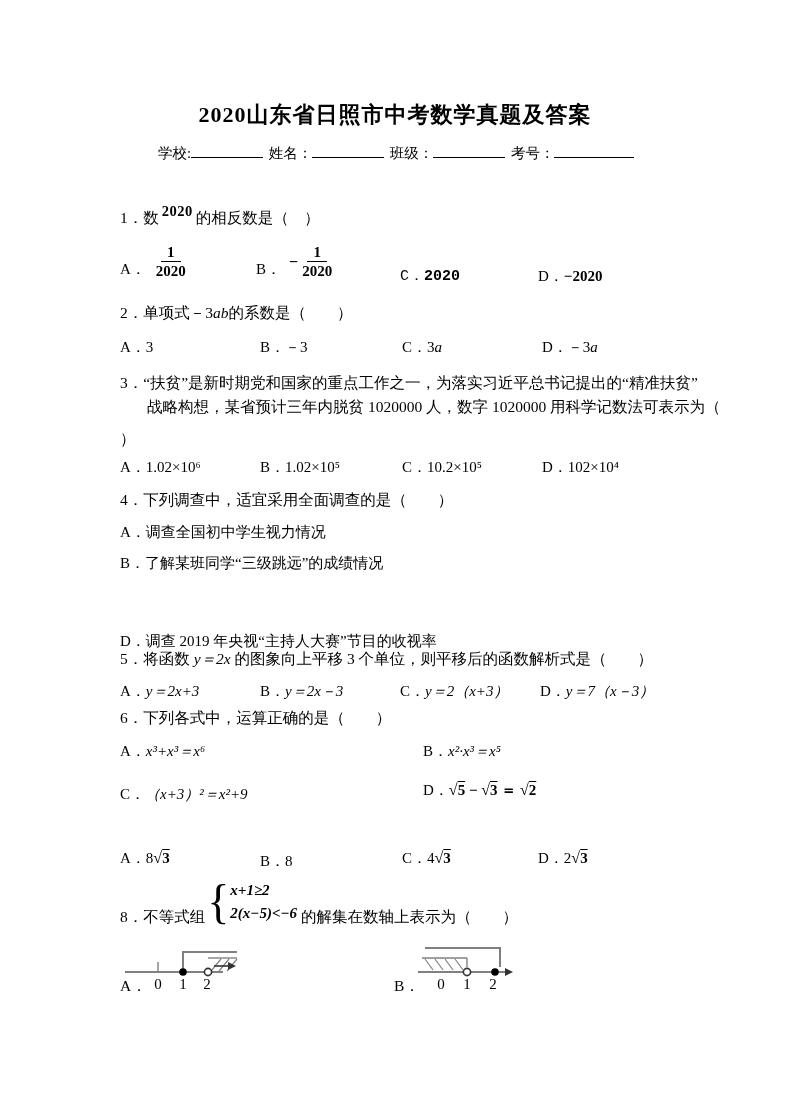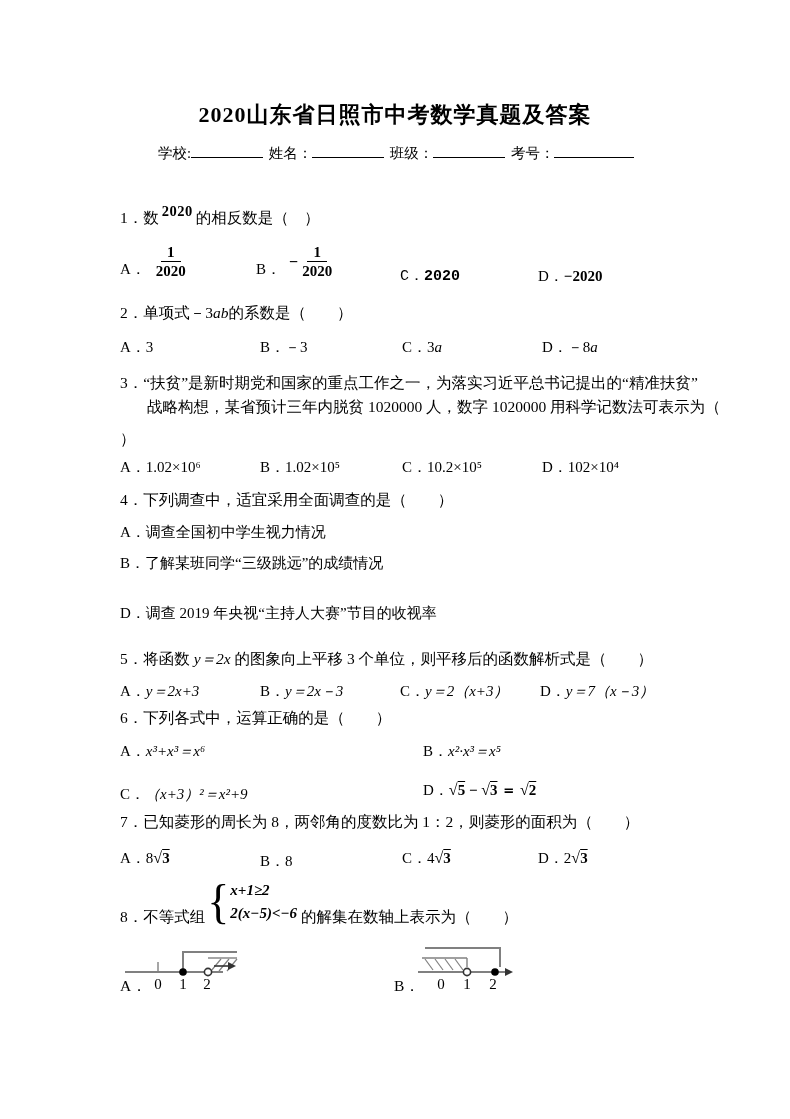--- a/index.html
+++ b/index.html
@@ -75,34 +75,34 @@
   <div class="abs opt" style="left:538px;top:267px;">
     <span>D．</span><span class="bmath">−2020</span>
   </div>
 
   <div class="abs qline" style="left:120px;top:303px;">
     <span>2．单项式－3</span><span class="imath">ab</span><span>的系数是（　　）</span>
   </div>
   <div class="abs opt" style="left:120px;top:338px;"><span>A．3</span><span class="imath"></span></div>
   <div class="abs opt" style="left:260px;top:338px;"><span>B．－3</span><span class="imath"></span></div>
   <div class="abs opt" style="left:402px;top:338px;"><span>C．3</span><span class="imath">a</span></div>
-  <div class="abs opt" style="left:542px;top:338px;"><span>D．－8</span><span class="imath">a</span></div>
+  <div class="abs opt" style="left:542px;top:338px;"><span>D．－3</span><span class="imath">a</span></div>
 
   <div class="abs qline" style="left:120px;top:373px;">3．“扶贫”是新时期党和国家的重点工作之一，为落实习近平总书记提出的“精准扶贫”</div>
   <div class="abs qline" style="left:120px;top:397px;margin-left:27px;">战略构想，某省预计三年内脱贫 1020000 人，数字 1020000 用科学记数法可表示为（</div>
   <div class="abs qline" style="left:120px;top:429px;">）</div>
   <div class="abs opt" style="left:120px;top:458px;">A．1.02×10⁶</div>
   <div class="abs opt" style="left:260px;top:458px;">B．1.02×10⁵</div>
   <div class="abs opt" style="left:402px;top:458px;">C．10.2×10⁵</div>
   <div class="abs opt" style="left:542px;top:458px;">D．102×10⁴</div>
 
   <div class="abs qline" style="left:120px;top:490px;">4．下列调查中，适宜采用全面调查的是（　　）</div>
   <div class="abs opt" style="left:120px;top:554px;">B．了解某班同学“三级跳远”的成绩情况</div>
   <div class="abs opt" style="left:120px;top:523px;">A．调查全国初中学生视力情况</div>
-  <div class="abs opt" style="left:120px;top:604px;">D．调查 2019 年央视“主持人大赛”节目的收视率</div>
+  <div class="abs opt" style="left:120px;top:632px;">D．调查 2019 年央视“主持人大赛”节目的收视率</div>
 
   <div class="abs qline" style="left:120px;top:649px;">
     <span>5．将函数 </span><span class="imath">y＝2x</span><span> 的图象向上平移 3 个单位，则平移后的函数解析式是（　　）</span>
   </div>
   <div class="abs opt" style="left:120px;top:682px;"><span>A．</span><span class="imath">y＝2x+3</span></div>
   <div class="abs opt" style="left:260px;top:682px;"><span>B．</span><span class="imath">y＝2x－3</span></div>
   <div class="abs opt" style="left:400px;top:682px;"><span>C．</span><span class="imath">y＝2（x+3）</span></div>
   <div class="abs opt" style="left:540px;top:682px;"><span>D．</span><span class="imath">y＝7（x－3）</span></div>
 
   <div class="abs qline" style="left:120px;top:708px;">6．下列各式中，运算正确的是（　　）</div>
@@ -110,21 +110,20 @@
   <div class="abs opt" style="left:423px;top:742px;"><span>B．</span><span class="imath">x²·x³＝x⁵</span></div>
   <div class="abs opt" style="left:120px;top:785px;"><span>C．</span><span class="imath">（x+3）²＝x²+9</span></div>
   <div class="abs opt" style="left:423px;top:780px;">
     <span>D．</span><span class="sqrt"><span class="rad">5</span></span>
     <span class="bmath">−</span>
     <span class="sqrt"><span class="rad">3</span></span>
     <span class="bmath">＝</span>
     <span class="sqrt"><span class="rad">2</span></span>
   </div>
 
-  <div class="abs qline" style="left:120px;top:812px;">7．已知菱形的周长为 8，两邻角的度数比为 1：2，则菱形的面积为（　　）</div>
   <div class="abs opt" style="left:120px;top:848px;"><span>A．</span><span>8</span><span class="sqrt"><span class="rad">3</span></span></div>
   <div class="abs opt" style="left:260px;top:852px;"><span>B．</span><span>8</span></div>
   <div class="abs opt" style="left:402px;top:848px;"><span>C．</span><span>4</span><span class="sqrt"><span class="rad">3</span></span></div>
   <div class="abs opt" style="left:538px;top:848px;"><span>D．</span><span>2</span><span class="sqrt"><span class="rad">3</span></span></div>
 
   <div class="abs q8row" style="left:120px;top:879px;">
     <span class="q8-text">8．不等式组</span>
     <span class="sys">
       <span class="brace">{</span>
       <span class="sys-lines">

